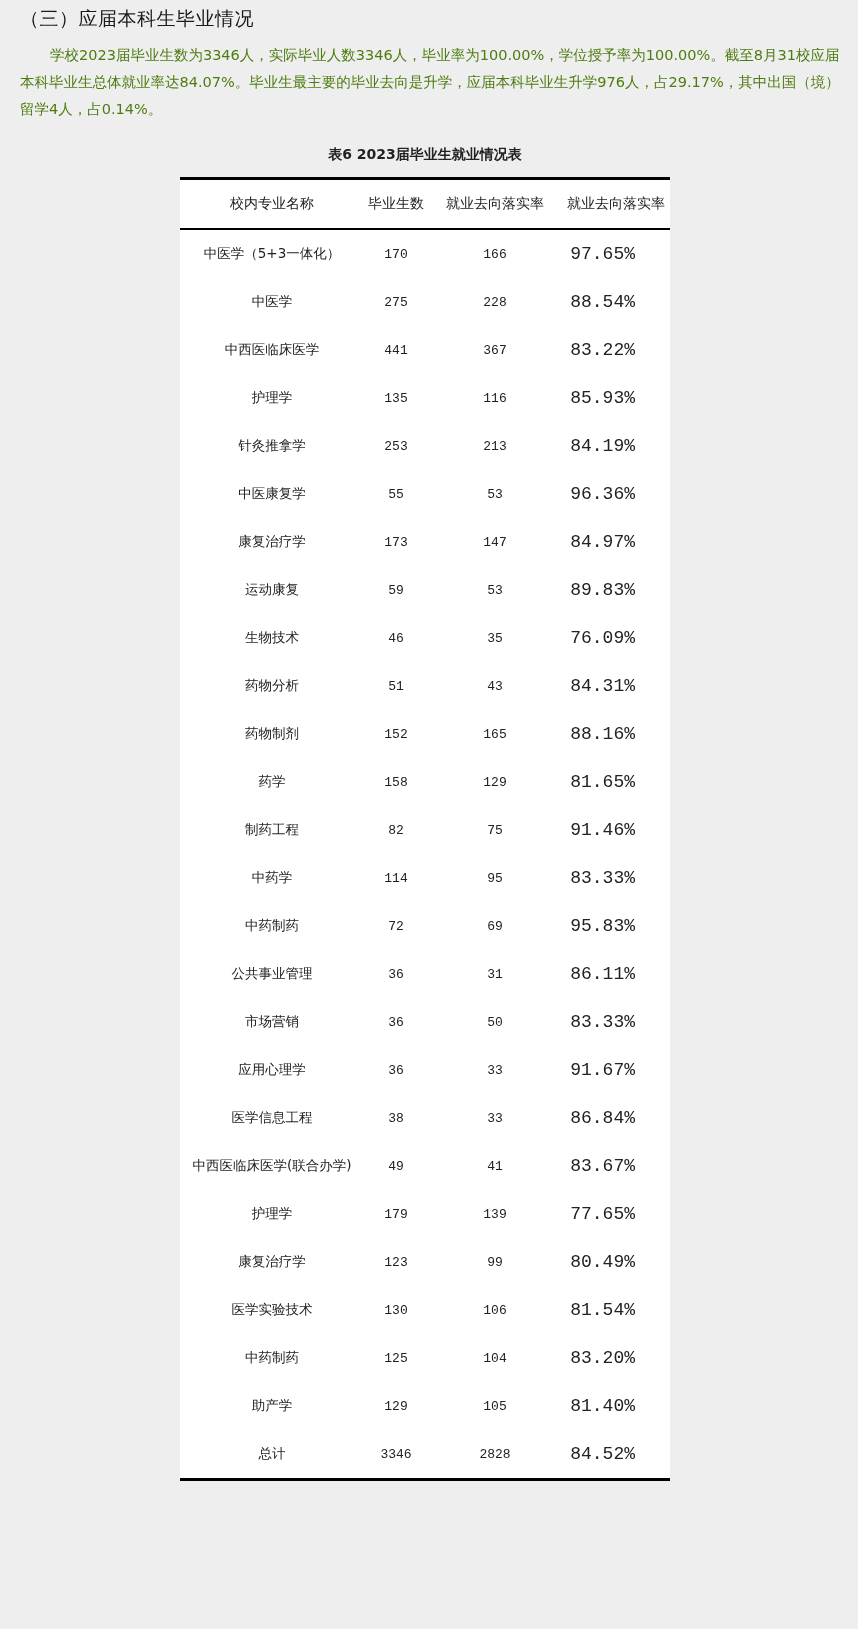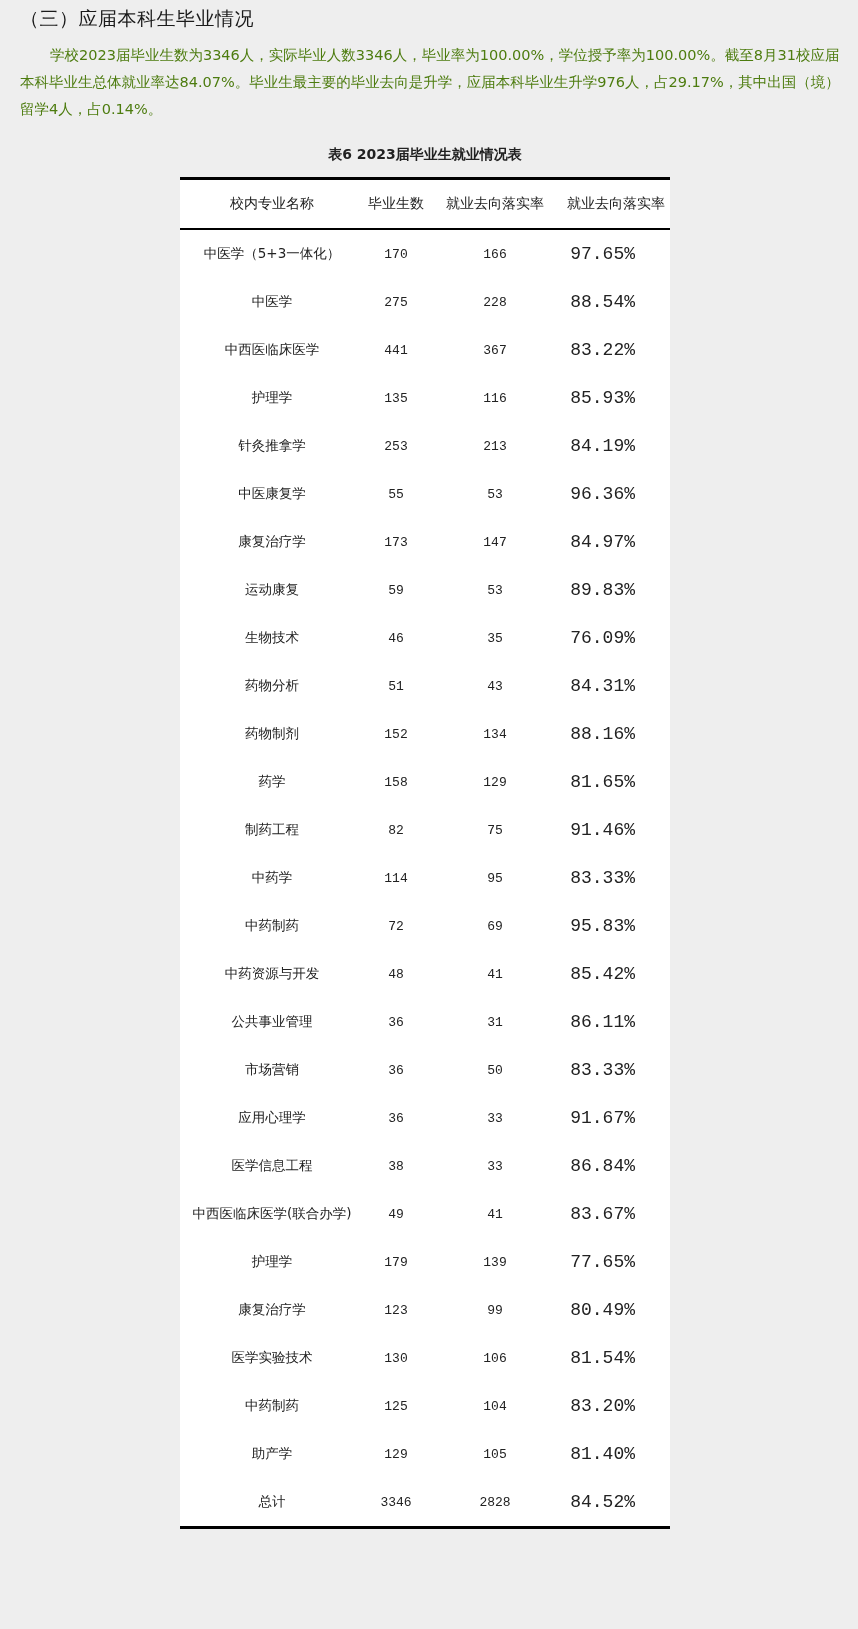--- a/index.html
+++ b/index.html
@@ -116,21 +116,21 @@
         </tr>
         <tr>
           <td>药物分析</td>
           <td class="num">51</td>
           <td class="num">43</td>
           <td class="rate">84.31%</td>
         </tr>
         <tr>
           <td>药物制剂</td>
           <td class="num">152</td>
-          <td class="num">134</td>
+          <td class="num">165</td>
           <td class="rate">88.16%</td>
         </tr>
         <tr>
           <td>药学</td>
           <td class="num">158</td>
           <td class="num">129</td>
           <td class="rate">81.65%</td>
         </tr>
         <tr>
           <td>制药工程</td>
@@ -142,26 +142,20 @@
           <td>中药学</td>
           <td class="num">114</td>
           <td class="num">95</td>
           <td class="rate">83.33%</td>
         </tr>
         <tr>
           <td>中药制药</td>
           <td class="num">72</td>
           <td class="num">69</td>
           <td class="rate">95.83%</td>
-        </tr>
-        <tr>
-          <td>中药资源与开发</td>
-          <td class="num">48</td>
-          <td class="num">41</td>
-          <td class="rate">85.42%</td>
         </tr>
         <tr>
           <td>公共事业管理</td>
           <td class="num">36</td>
           <td class="num">31</td>
           <td class="rate">86.11%</td>
         </tr>
         <tr>
           <td>市场营销</td>
           <td class="num">36</td>

